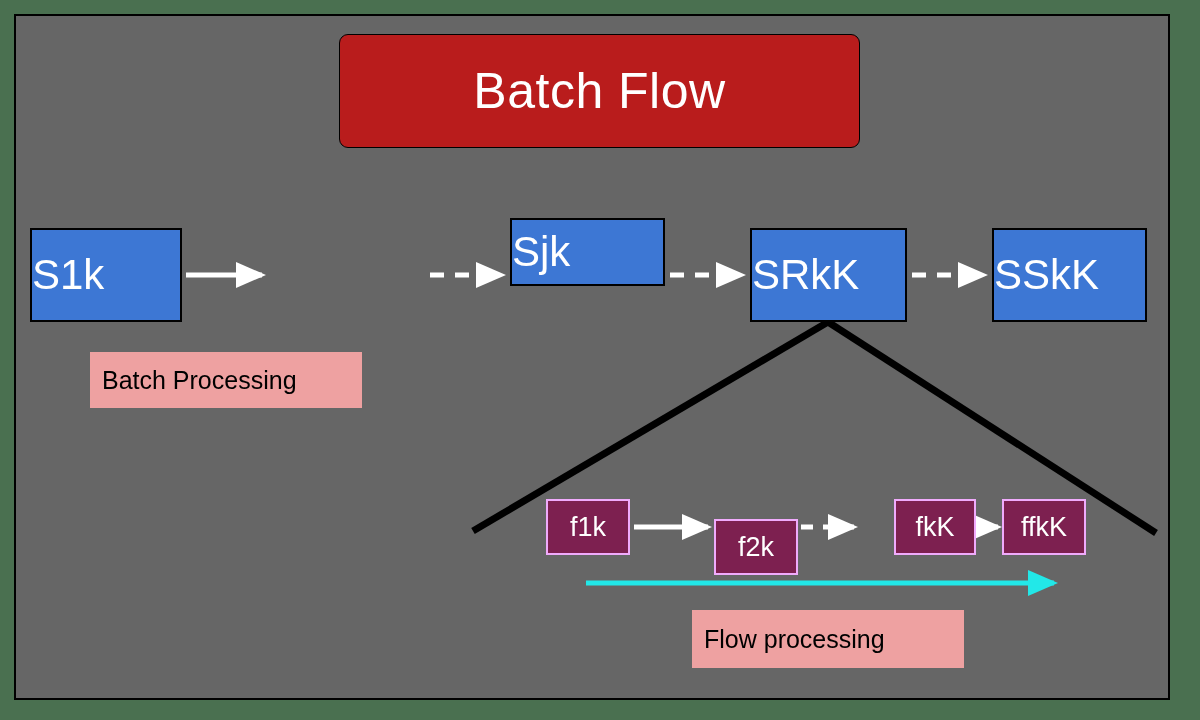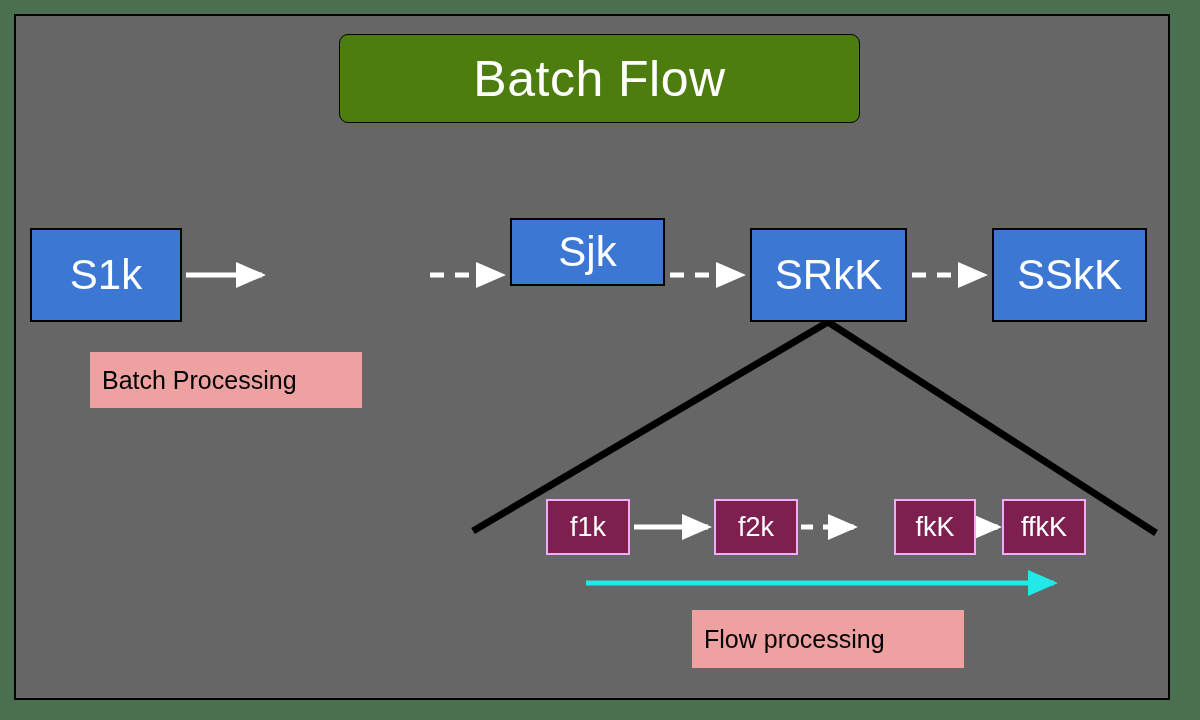--- a/index.html
+++ b/index.html
@@ -37,22 +37,22 @@
     width: 1200px;
     height: 720px;
     pointer-events: none;
   }
   
   #title-banner {
     position: absolute;
     left: 339px;
     top: 34px;
     width: 521px;
-    height: 89px;
-    background: #4d7c0f;
+    height: 114px;
+    background: #b91c1c;
     border: 1px solid #000000;
     border-radius: 9px;
     box-sizing: border-box;
     display: flex;
     align-items: center;
     justify-content: center;
   }
   #title-banner .title-text {
     color: #ffffff;
     font-size: 50px;
@@ -60,21 +60,21 @@
     letter-spacing: 0.5px;
   }
   
   .stage-box {
     position: absolute;
     background: #3d77d4;
     border: 2px solid #000000;
     box-sizing: border-box;
     display: flex;
     align-items: center;
-    justify-content: center;
+    justify-content: flex-start;
   }
   .stage-box .stage-label {
     color: #ffffff;
     font-size: 42px;
     line-height: 1;
     white-space: nowrap;
   }
   
   .flow-box {
     position: absolute;
@@ -152,21 +152,21 @@
   <div class="stage-box" style="left:750px; top:228px; width:157px; height:94px;">
     <span class="stage-label">SRkK</span>
   </div>
   <div class="stage-box" style="left:992px; top:228px; width:155px; height:94px;">
     <span class="stage-label">SSkK</span>
   </div>
 
   <div class="flow-box" style="left:546px; top:499px; width:84px; height:56px;">
     <span class="flow-label">f1k</span>
   </div>
-  <div class="flow-box" style="left:714px; top:499px; width:84px; height:56px;">
+  <div class="flow-box" style="left:714px; top:519px; width:84px; height:56px;">
     <span class="flow-label">f2k</span>
   </div>
   <div class="flow-box" style="left:858px; top:499px; width:82px; height:56px;margin-left:36px;">
     <span class="flow-label">fkK</span>
   </div>
   <div class="flow-box" style="left:1002px; top:499px; width:84px; height:56px;">
     <span class="flow-label">ffkK</span>
   </div>
 
   <div class="annot-label" style="left:90px; top:352px; width:272px; height:56px;">

